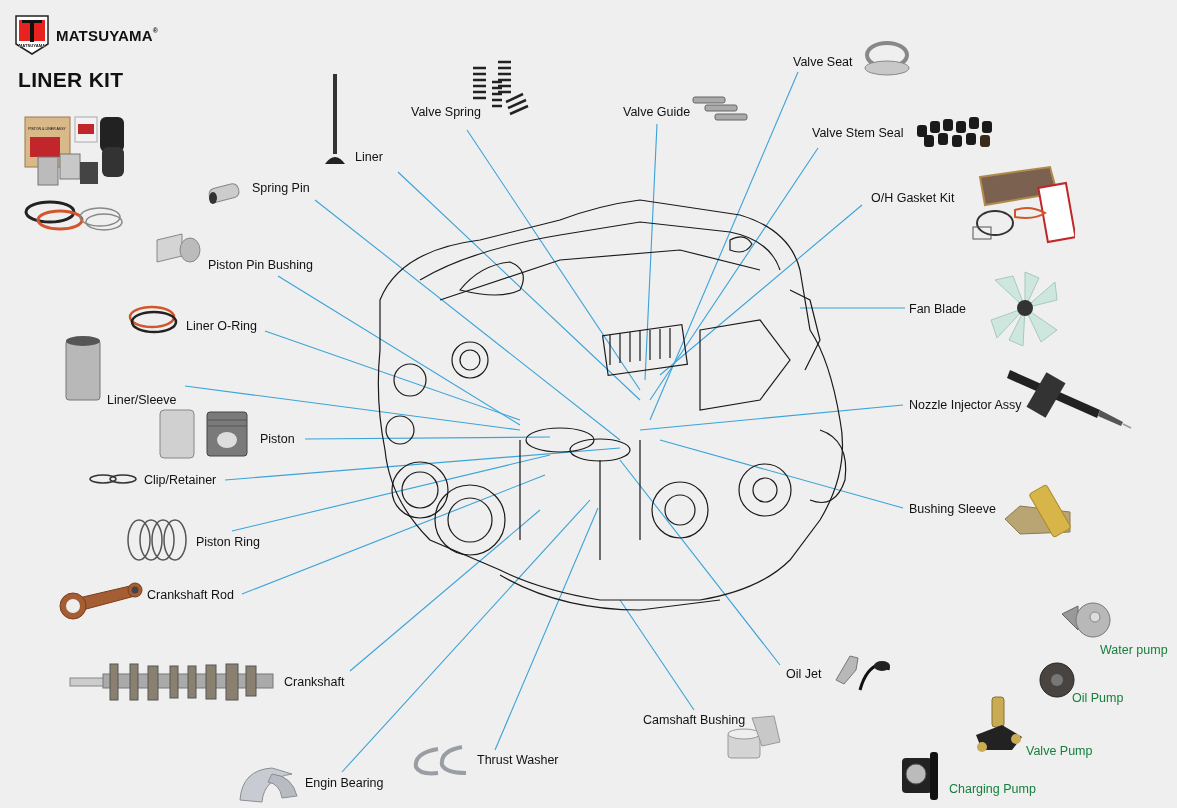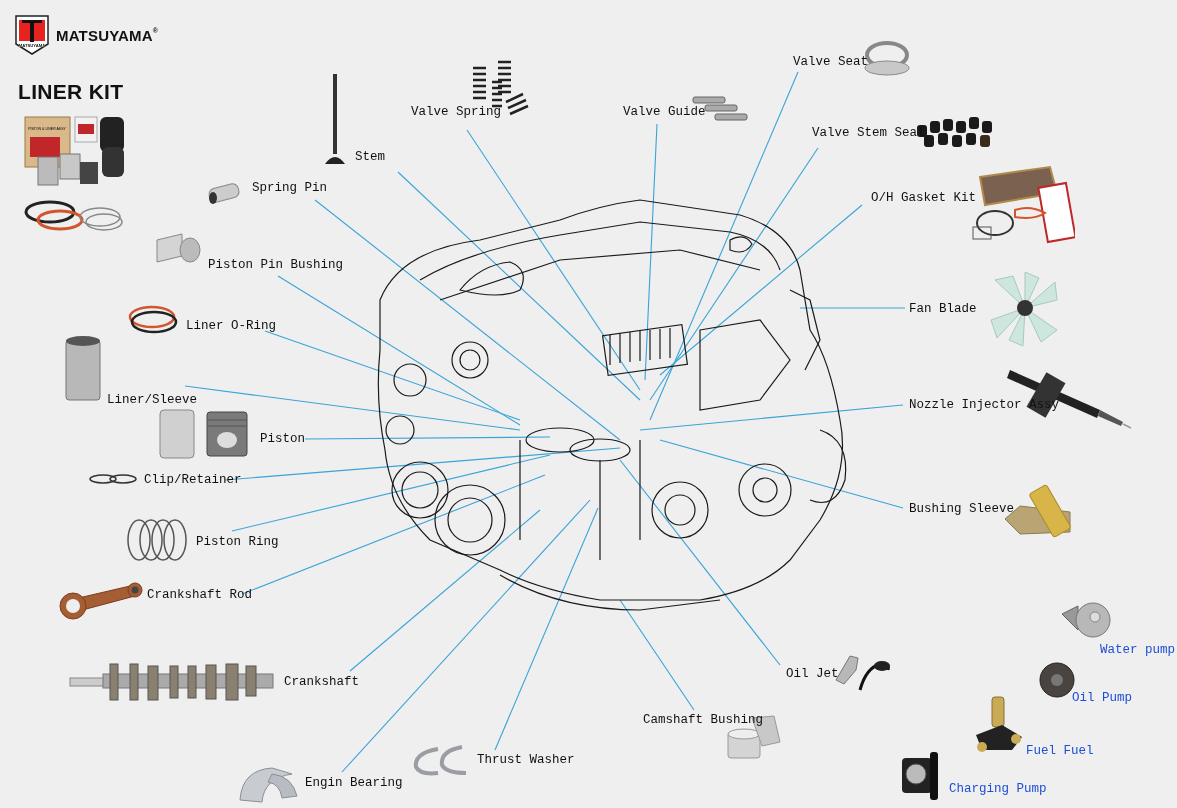--- a/index.html
+++ b/index.html
@@ -1,25 +1,25 @@
 <!DOCTYPE html>
 <html><head>
 <meta charset="utf-8">
 <style>
   html, body { margin:0; padding:0; }
   body { width:1177px; height:808px; background:#efefef; position:relative; overflow:hidden;
          font-family:"Liberation Sans", sans-serif; color:#111; }
   .abs { position:absolute; }
-  .lbl { position:absolute; font-size:12.5px; white-space:nowrap; color:#111;font-family:Liberation Mono, monospace; }
-  .lbl.grey { color:#1d4ed8; font-size:12.5px; }
+  .lbl { position:absolute; font-size:12.5px; white-space:nowrap; color:#111; }
+  .lbl.grey { color:#15803d; font-size:12.5px; }
   #leaders { position:absolute; left:0; top:0; width:1177px; height:808px; }
   .brand { left:14px; top:14px; display:flex; align-items:center; }
   .brand-text { font-weight:bold; font-size:15px; margin-left:6px; letter-spacing:0.2px; }
   .brand-reg { font-size:7px; vertical-align:top; }
-  .kit-title { left:18px; top:80px; font-weight:bold; font-size:21px; letter-spacing:0.3px;text-align:center; }
+  .kit-title { left:18px; top:68px; font-weight:bold; font-size:21px; letter-spacing:0.3px;text-align:center; }
   .part { position:absolute; }
 </style>
 </head>
 <body>
 
 <svg id="leaders" viewBox="0 0 1177 808">
   <g stroke="#3aa3d8" stroke-width="1.1" fill="none">
     <line x1="398" y1="172" x2="640" y2="400"></line>
     <line x1="467" y1="130" x2="640" y2="390"></line>
     <line x1="657" y1="124" x2="645" y2="380"></line>
@@ -257,21 +257,21 @@
   <path d="M4 40 L30 30 L50 42 L40 55 L10 55 Z" fill="#222"></path>
   <circle cx="10" cy="52" r="5" fill="#c9aa55"></circle>
   <circle cx="44" cy="44" r="5" fill="#c9aa55"></circle>
 </svg>
 <svg class="part" style="left:898px;top:748px" width="48" height="56" viewBox="0 0 48 56">
   <rect x="4" y="10" width="30" height="35" rx="4" fill="#222"></rect>
   <circle cx="18" cy="26" r="10" fill="#bbb" stroke="#555"></circle>
   <rect x="32" y="4" width="8" height="48" rx="3" fill="#111"></rect>
 </svg>
 
-<div class="lbl" style="left:355px;top:150px">Stem</div>
+<div class="lbl" style="left:355px;top:150px">Liner</div>
 <div class="lbl" style="left:411px;top:105px">Valve Spring</div>
 <div class="lbl" style="left:623px;top:105px">Valve Guide</div>
 <div class="lbl" style="left:793px;top:55px">Valve Seat</div>
 <div class="lbl" style="left:812px;top:126px">Valve Stem Seal</div>
 <div class="lbl" style="left:871px;top:191px">O/H Gasket Kit</div>
 <div class="lbl" style="left:909px;top:302px">Fan Blade</div>
 <div class="lbl" style="left:909px;top:398px">Nozzle Injector Assy</div>
 <div class="lbl" style="left:909px;top:502px">Bushing Sleeve</div>
 <div class="lbl" style="left:252px;top:181px">Spring Pin</div>
 <div class="lbl" style="left:208px;top:258px">Piston Pin Bushing</div>
@@ -282,14 +282,14 @@
 <div class="lbl" style="left:196px;top:535px">Piston Ring</div>
 <div class="lbl" style="left:147px;top:588px">Crankshaft Rod</div>
 <div class="lbl" style="left:284px;top:675px">Crankshaft</div>
 <div class="lbl" style="left:305px;top:776px">Engin Bearing</div>
 <div class="lbl" style="left:477px;top:753px">Thrust Washer</div>
 <div class="lbl" style="left:643px;top:713px">Camshaft Bushing</div>
 <div class="lbl" style="left:786px;top:667px">Oil Jet</div>
 
 <div class="lbl grey" style="left:1100px;top:643px">Water pump</div>
 <div class="lbl grey" style="left:1072px;top:691px">Oil Pump</div>
-<div class="lbl grey" style="left:1026px;top:744px">Fuel Fuel</div>
+<div class="lbl grey" style="left:1026px;top:744px">Valve Pump</div>
 <div class="lbl grey" style="left:949px;top:782px">Charging Pump</div>
 
 </body></html>

